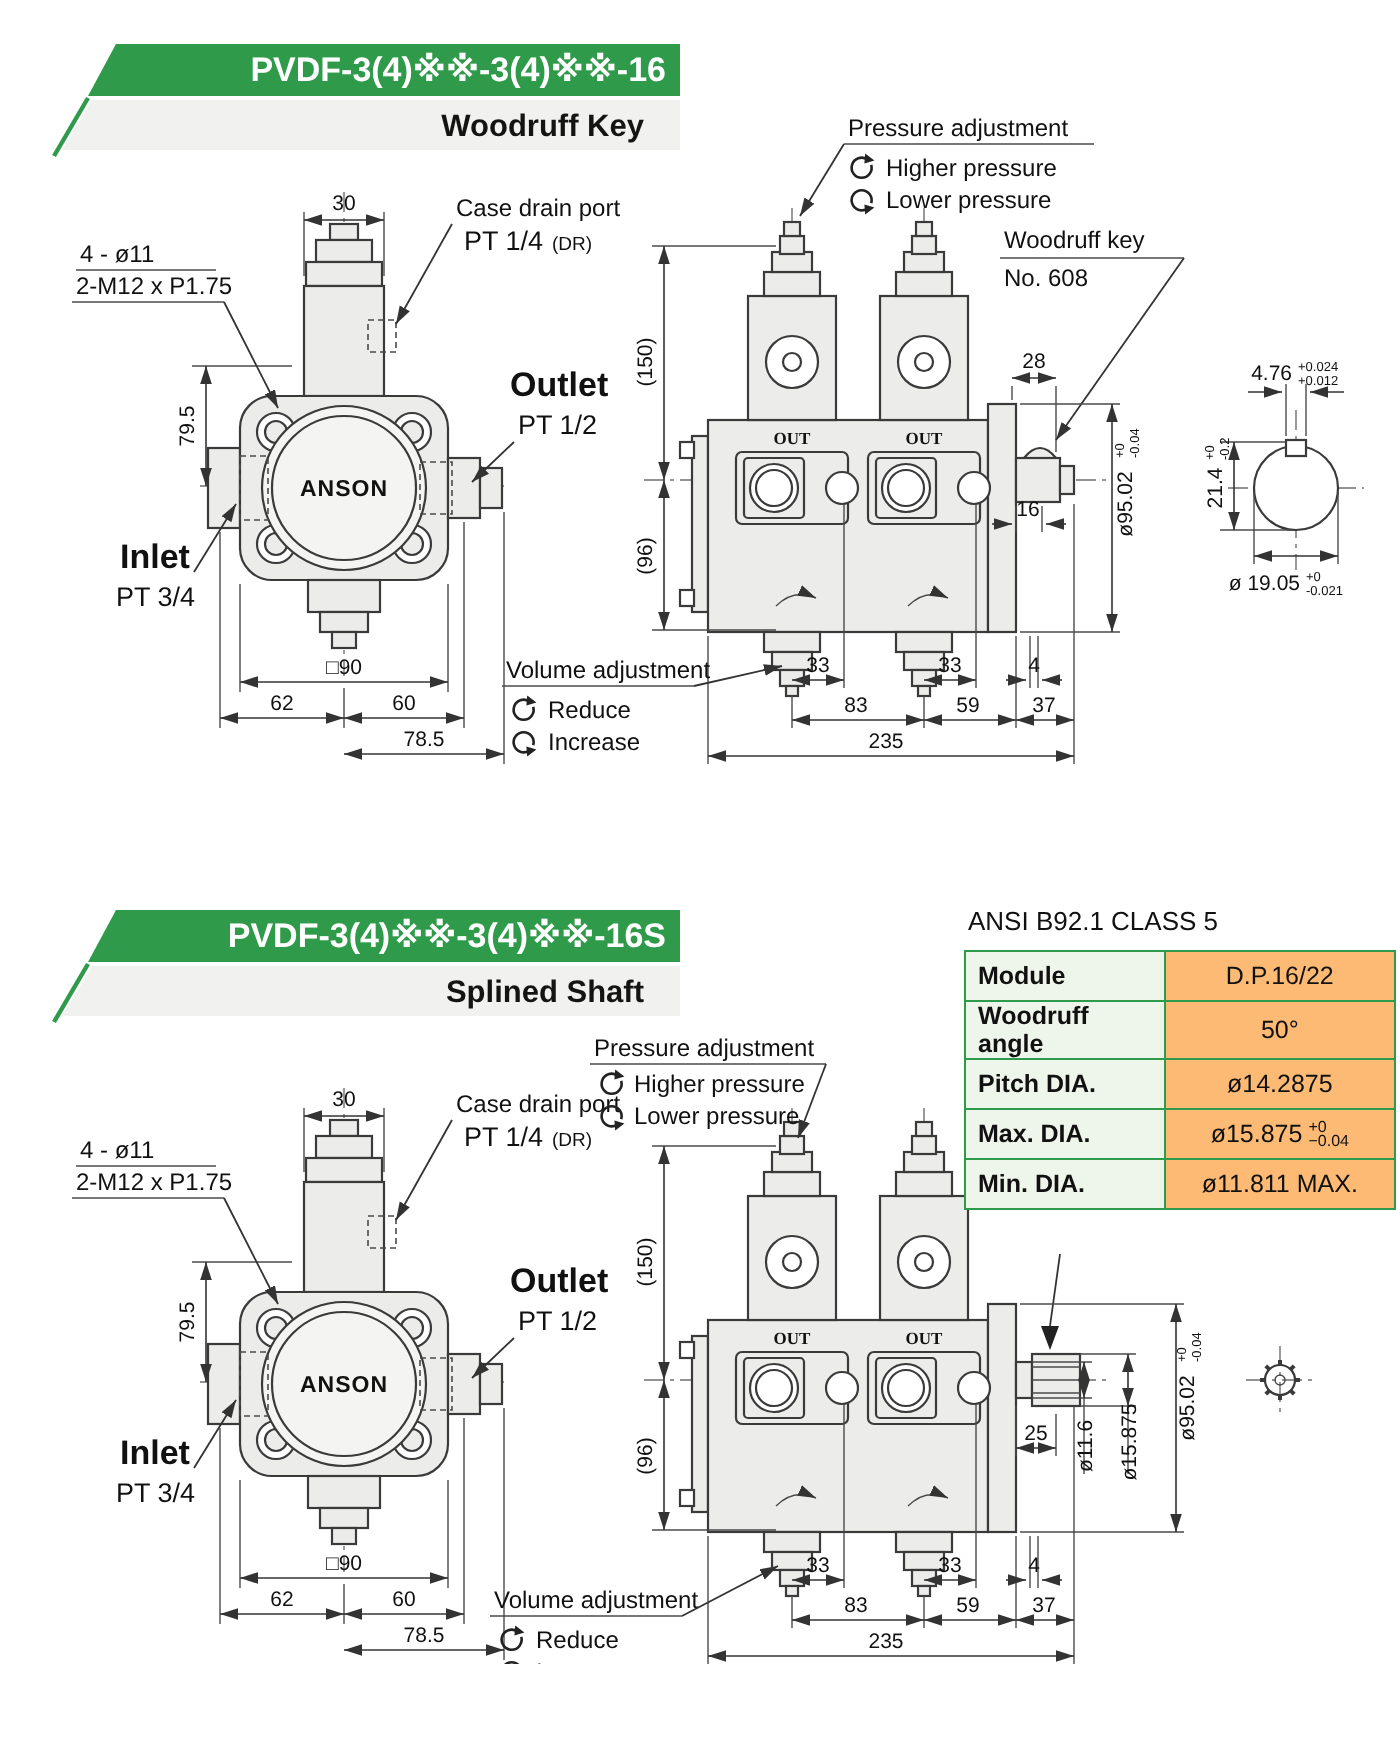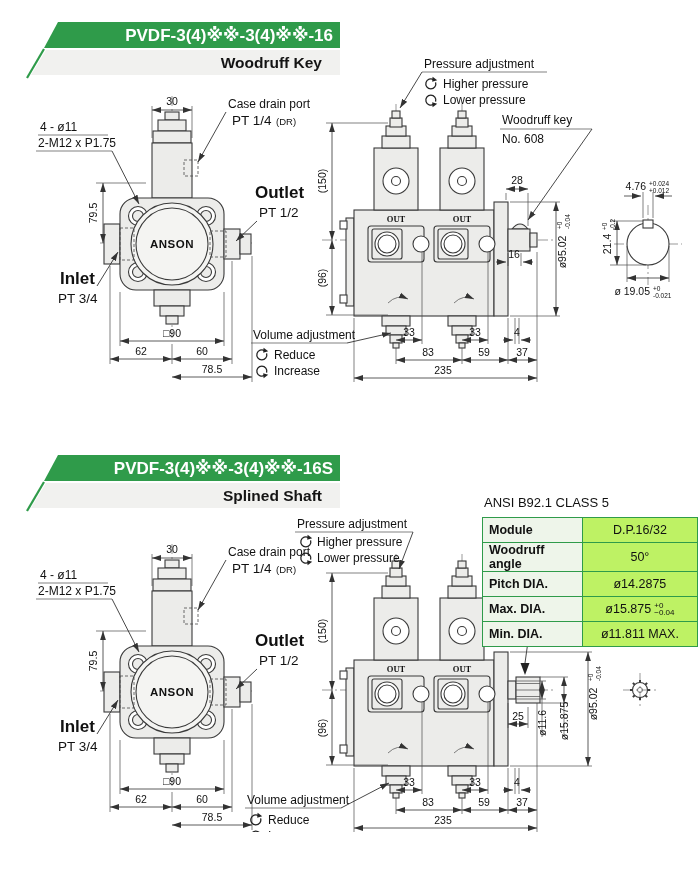--- a/index.html
+++ b/index.html
@@ -24,23 +24,23 @@
   text.lab2{font-size:13.5px;}
   text.small{font-size:9.5px;}
   text.big {font-size:17px;font-weight:bold;}
   text.out {font-size:8.5px;font-weight:bold;font-family:"Liberation Serif","DejaVu Serif",serif;}
   text.logo{font-size:11.5px;font-weight:bold;letter-spacing:.5px;}
   text.banner-text{font-size:17px;font-weight:bold;fill:#ffffff;}
   text.sub-text{font-size:15.5px;font-weight:bold;fill:#141414;}
   .icon{stroke:#222;fill:none;stroke-width:1.3;}
   .iconhead{fill:#222;stroke:none;}
   
-  #spline-panel{position:absolute;left:482px;top:451px;width:216px;margin-top:42px;}
+  #spline-panel{position:absolute;left:482px;top:451px;width:216px;}
   #spline-panel .ttl{font-size:13px;color:#111;padding:2px 0 7px 2px;}
-  #spline-panel table{border-collapse:collapse;width:216px;background:#bef264;}
+  #spline-panel table{border-collapse:collapse;width:216px;background:#fdba74;}
   #spline-panel td{border:1.5px solid #2f9b4a;height:24px;padding:0 6px;font-size:12.5px;color:#111;}
   #spline-panel td.lbl{font-weight:bold;width:88px;background:#eef5ea;}
   #spline-panel td.val{text-align:center;width:104px;}
   #spline-panel td.val .bignum{font-size:15px;font-weight:bold;}
   #spline-panel .tolcol{display:inline-block;vertical-align:middle;line-height:7px;
        font-size:8px;text-align:left;margin-left:3px;}
 </style>
 </head>
 <body>
 
@@ -459,21 +459,21 @@
     </g>
   </g>
 </svg>
 
 <div id="spline-panel">
   <div class="ttl">ANSI B92.1 CLASS 5</div>
   <table>
     <tbody>
           <tr>
       <td class="lbl">Module</td>
-      <td class="val">D.P.16/32</td>
+      <td class="val">D.P.16/22</td>
     </tr>
     <tr>
       <td class="lbl">Woodruff angle</td>
       <td class="val">50°</td>
     </tr>
     <tr>
       <td class="lbl">Pitch DIA.</td>
       <td class="val">ø14.2875</td>
     </tr>
     <tr>

